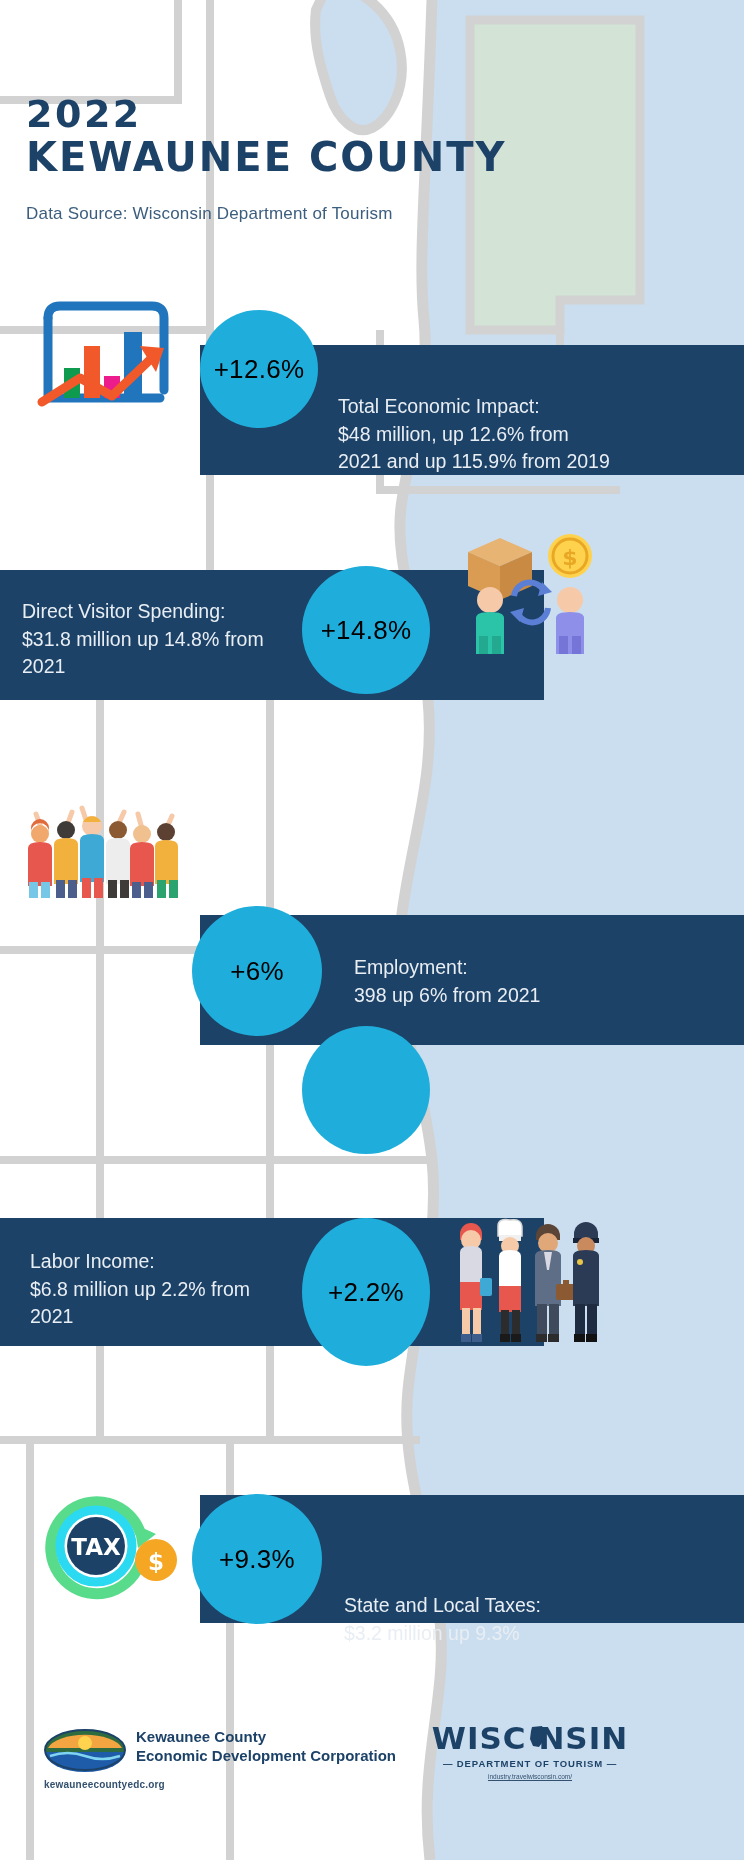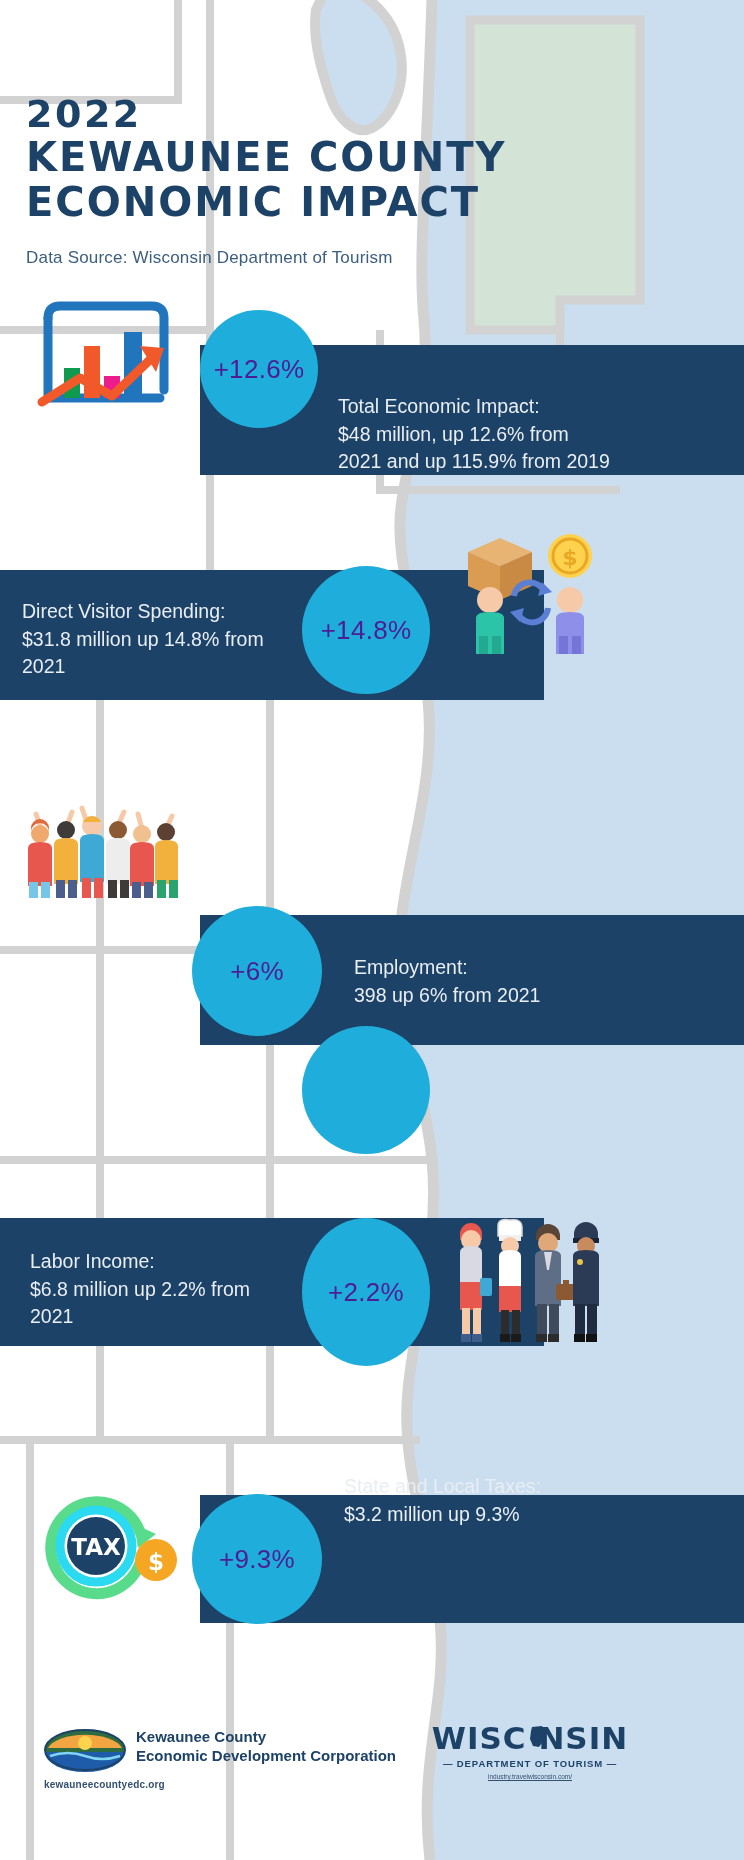--- a/index.html
+++ b/index.html
@@ -41,21 +41,21 @@
     display:flex;align-items:center;
   }
   .band.left-edge{left:0;}
   .circle{
     position:absolute;border-radius:50%;
     background:#1FAEDB;
     display:flex;align-items:center;justify-content:center;
     z-index:7;
   }
   .circle span{
-    color:#4c1d95;font-size:26px;letter-spacing:.3px;
+    color:#000000;font-size:26px;letter-spacing:.3px;
     font-family:"Liberation Sans", sans-serif;
     white-space:nowrap;
   }
   .btxt{
     color:#E8EEF3;font-size:19.5px;line-height:1.42;
     font-family:"Liberation Sans", sans-serif;
     position:absolute;
   }
 
   .icon-wrap{position:absolute;z-index:7;}
@@ -127,21 +127,20 @@
       <path d="M 30 1440 L 30 1860"></path>
       <path d="M 230 1440 L 230 1860"></path>
       <path d="M 380 330 L 380 490 L 620 490"></path>
       <path d="M 560 330 L 560 420"></path>
     </g>
   </svg>
 
   <div class="header">
     <div class="t-year">2022</div>
     <div class="t-main">KEWAUNEE COUNTY</div>
-    <div class="t-main">ECONOMIC IMPACT</div>
     <div class="t-sub">Data Source: Wisconsin Department of Tourism</div>
   </div>
 
   <div class="row">
 
     <div class="band" style="left:200px;top:345px;width:544px;height:130px;"></div>
 
     <div class="circle" style="left:200px;top:310px;width:118px;height:118px;">
       <span>+12.6%</span>
     </div>
@@ -312,21 +311,21 @@
         <circle cx="128" cy="44" r="3" fill="#E8C44A"></circle>
       </svg>
     </div>
   </div>
 
   <div class="row">
     <div class="band" style="left:200px;top:1495px;width:544px;height:128px;"></div>
     <div class="circle" style="left:192px;top:1494px;width:130px;height:130px;">
       <span>+9.3%</span>
     </div>
-    <div class="btxt" style="left:344px;top:1473px;width:300px;white-space:pre-line;">State and Local Taxes:
+    <div class="btxt" style="left:344px;top:1592px;width:300px;white-space:pre-line;">State and Local Taxes:
 $3.2 million up 9.3%</div>
 
     <div class="icon-wrap" style="left:38px;top:1490px;width:150px;height:110px;">
       <svg viewBox="0 0 150 110" width="150" height="110">
         <path d="M 102 42 A 46 46 0 1 0 104 66" fill="none" stroke="#59DB8C" stroke-width="11" stroke-linecap="round"></path>
         <polygon points="96,34 118,44 100,58" fill="#59DB8C"></polygon>
         <circle cx="58" cy="56" r="36" fill="none" stroke="#2BD9F0" stroke-width="9"></circle>
         <circle cx="58" cy="56" r="29" fill="#1D4268"></circle>
         <text x="58" y="65" font-size="23" font-weight="bold" fill="#FFFFFF" text-anchor="middle" font-family="DejaVu Sans, sans-serif">TAX</text>
         <circle cx="118" cy="70" r="21" fill="#F5A623"></circle>

